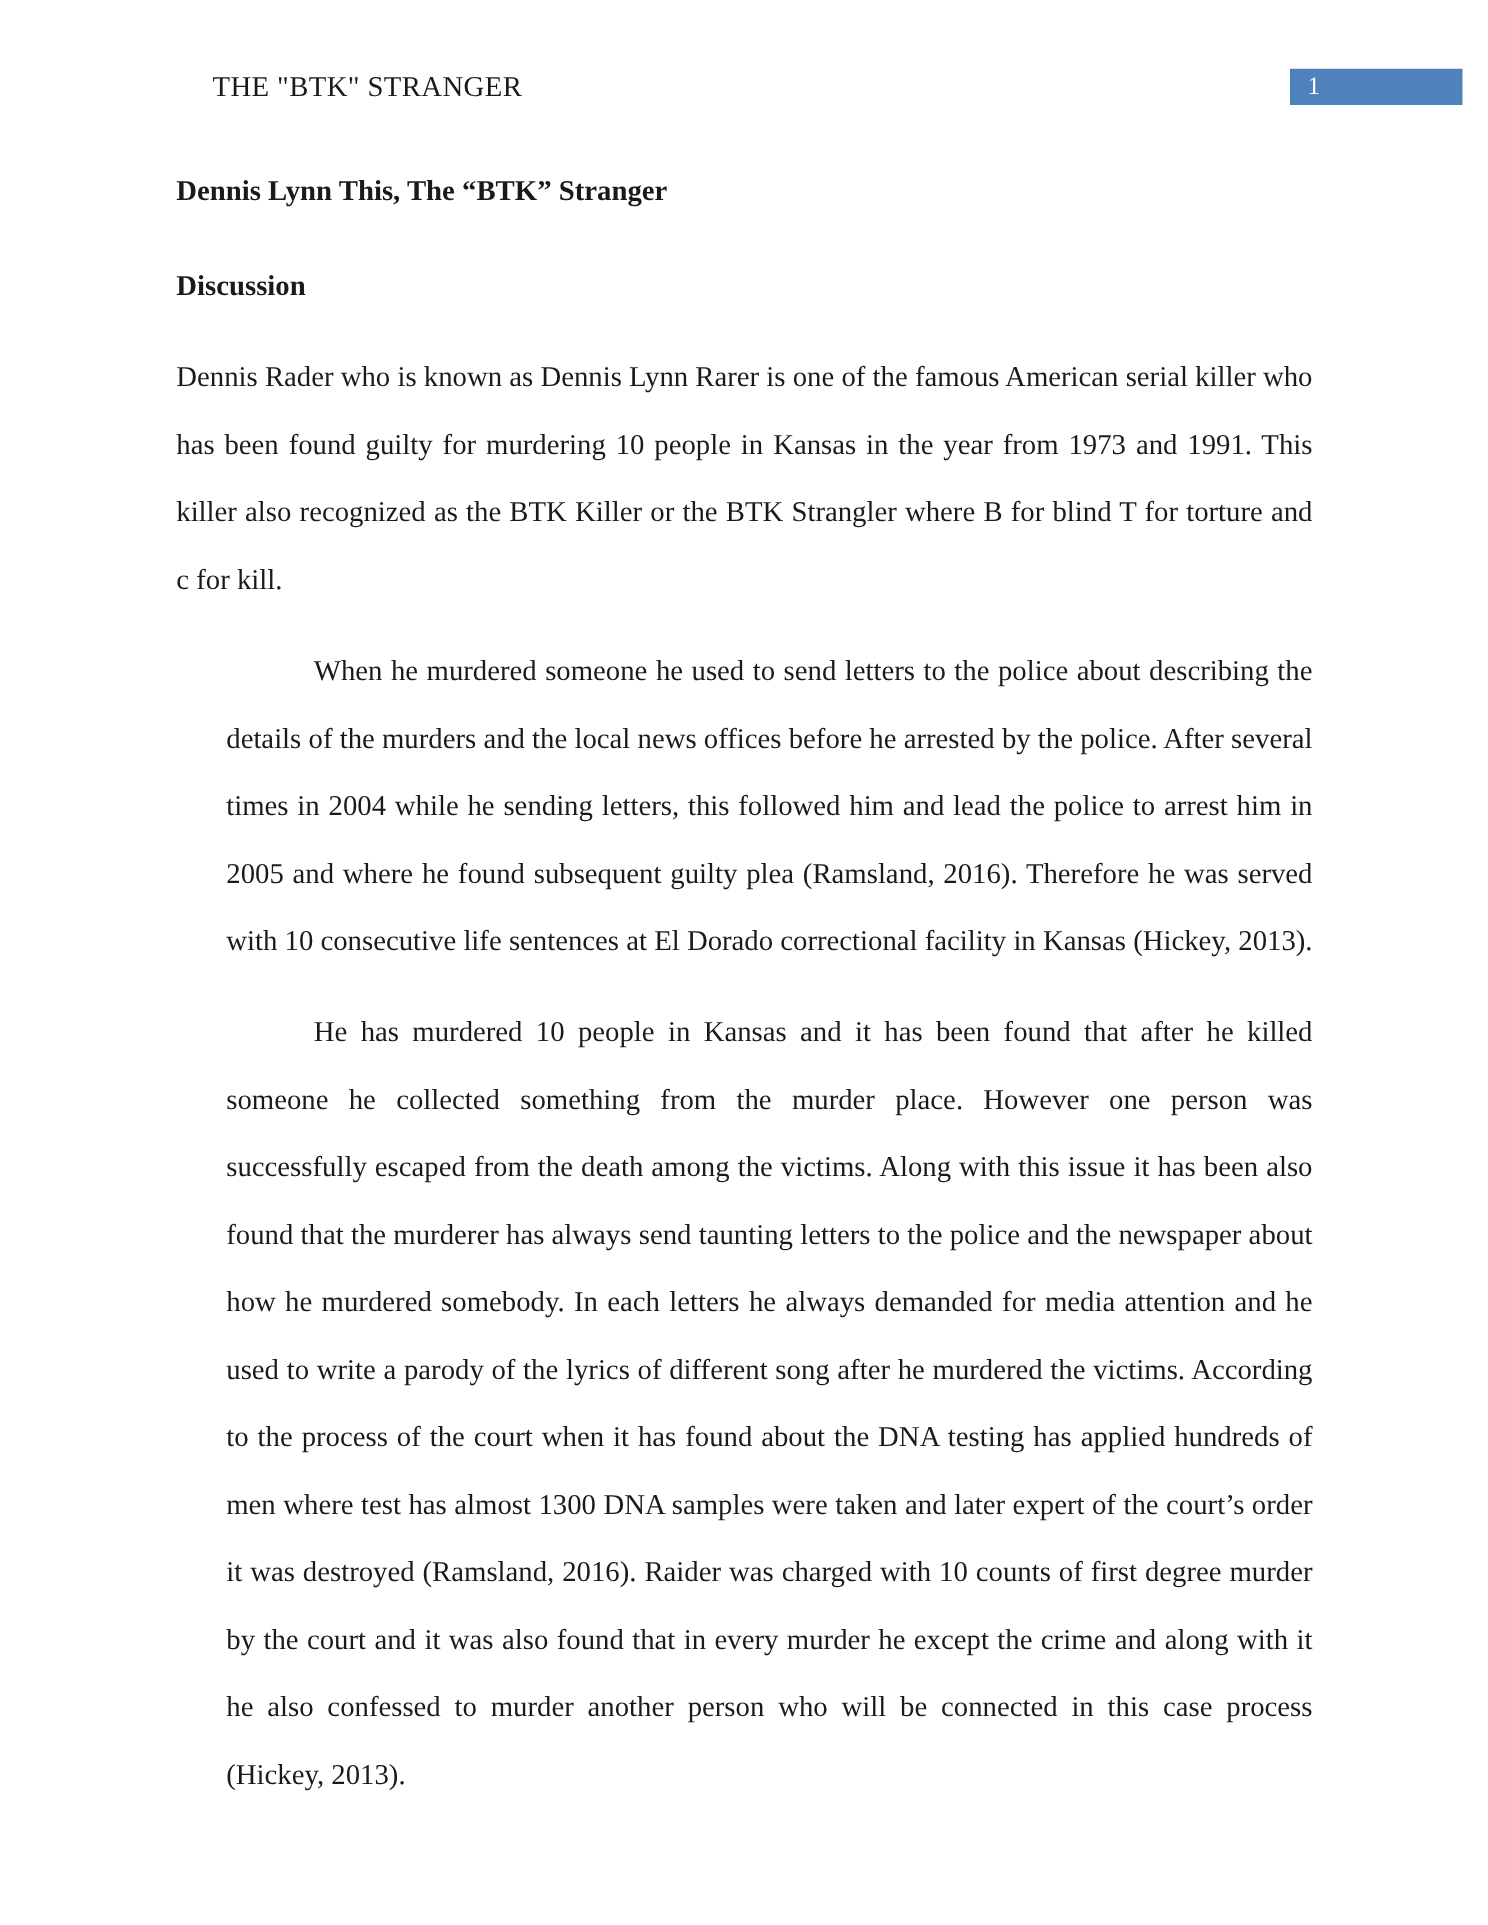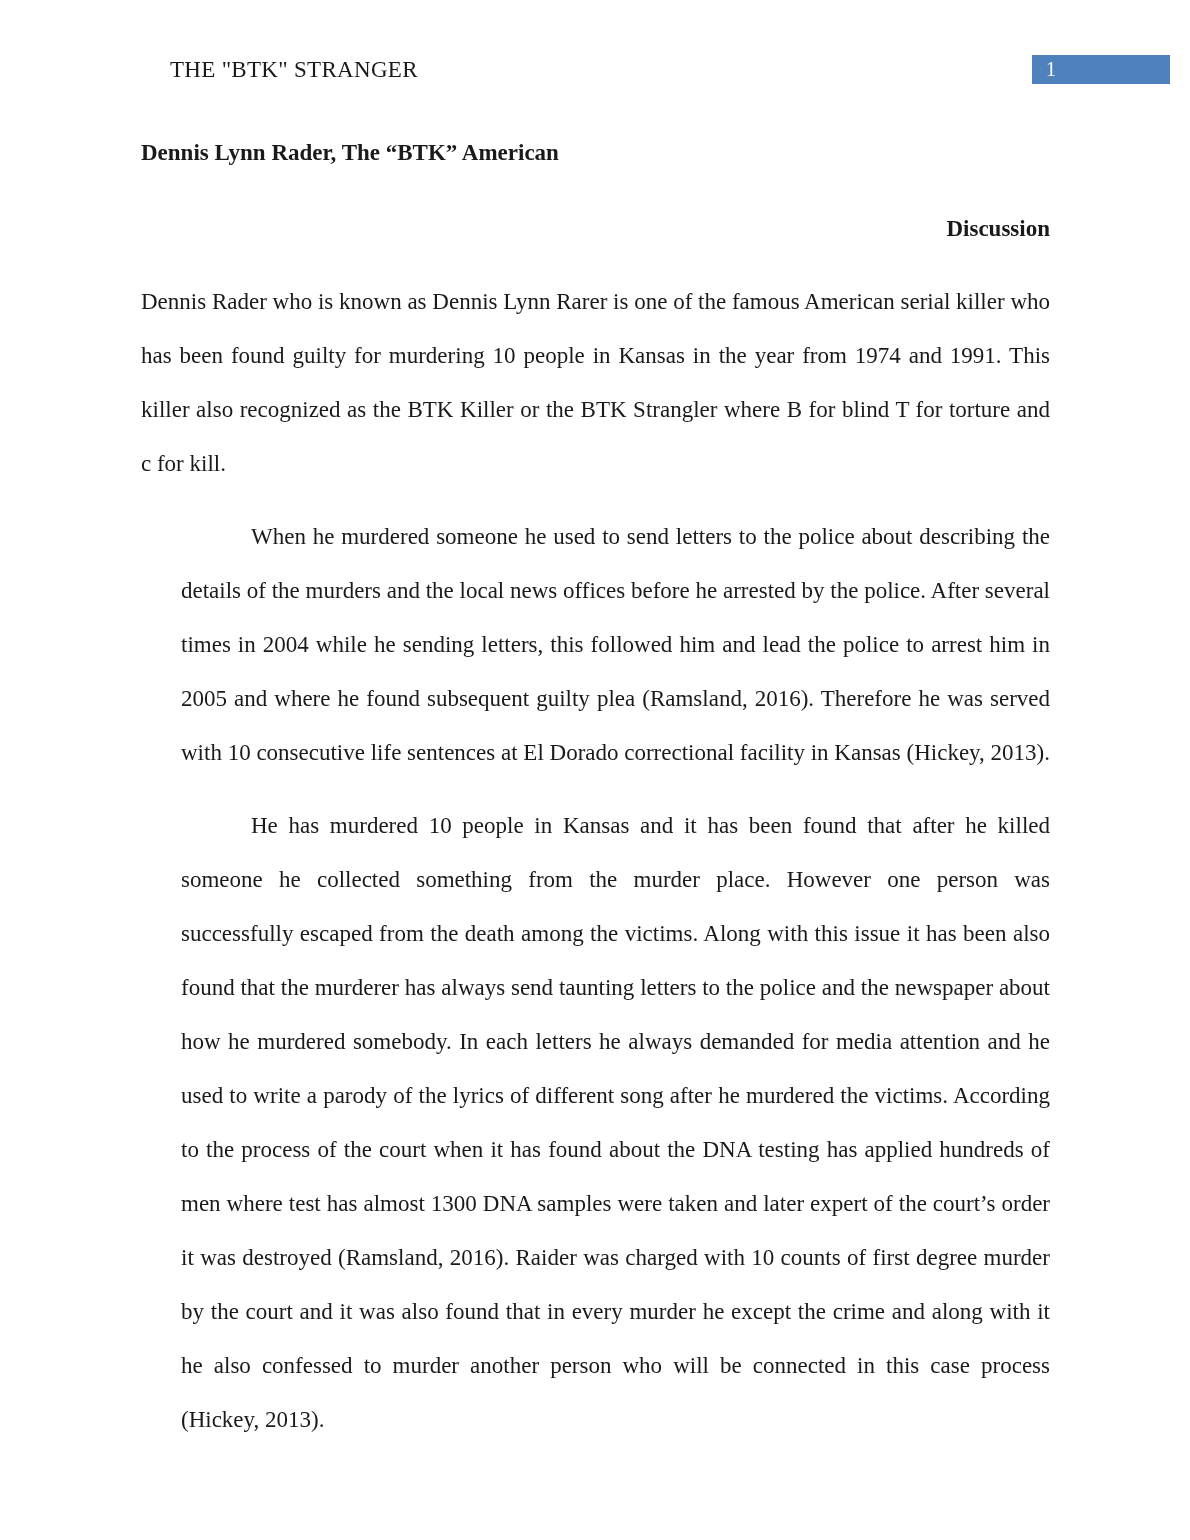--- a/index.html
+++ b/index.html
@@ -46,21 +46,20 @@
     margin: 139px 0 0 0;
     font-size: 23px;
     font-weight: bold;
     line-height: 27px;
   }
   .section-heading {
     margin: 49px 0 0 0;
     font-size: 23px;
     font-weight: bold;
     line-height: 27px;
-    text-align: right;
   }
   .paragraphs { margin-top: 33px; }
   .para {
     font-size: 23px;
     line-height: 54px;
     text-align: justify;
     text-align-last: left;
     margin: 0 0 19px 0;
   }
   .para.indent { text-indent: 70px; margin-left: 40px; }
@@ -72,22 +71,22 @@
 
   <div class="running-header">
     <span>THE "BTK" STRANGER</span>
   </div>
 
   <div class="page-number-box" style="background: rgb(79, 129, 189);">
     <span style="color: rgb(255, 255, 255);">1</span>
   </div>
 
   <div class="content">
-    <h1 class="doc-title">Dennis Lynn Rader, The “BTK” American</h1>
+    <h1 class="doc-title">Dennis Lynn This, The “BTK” Stranger</h1>
     <h2 class="section-heading">Discussion</h2>
     <div class="paragraphs">
-        <p class="para">Dennis Rader who is known as Dennis Lynn Rarer is one of the famous American serial killer who has been found guilty for murdering 10 people in Kansas in the year from 1974 and 1991. This killer also recognized as the BTK Killer or the BTK Strangler where B for blind T for torture and c for kill.</p>
+        <p class="para">Dennis Rader who is known as Dennis Lynn Rarer is one of the famous American serial killer who has been found guilty for murdering 10 people in Kansas in the year from 1973 and 1991. This killer also recognized as the BTK Killer or the BTK Strangler where B for blind T for torture and c for kill.</p>
         <p class="para indent">When he murdered someone he used to send letters to the police about describing the details of the murders and the local news offices before he arrested by the police. After several times in 2004 while he sending letters, this followed him and lead the police to arrest him in 2005 and where he found subsequent guilty plea (Ramsland, 2016). Therefore he was served with 10 consecutive life sentences at El Dorado correctional facility in Kansas (Hickey, 2013).</p>
         <p class="para indent">He has murdered 10 people in Kansas and it has been found that after he killed someone he collected something from the murder place. However one person was successfully escaped from the death among the victims. Along with this issue it has been also found that the murderer has always send taunting letters to the police and the newspaper about how he murdered somebody. In each letters he always demanded for media attention and he used to write a parody of the lyrics of different song after he murdered the victims. According to the process of the court when it has found about the DNA testing has applied hundreds of men where test has almost 1300 DNA samples were taken and later expert of the court’s order it was destroyed (Ramsland, 2016). Raider was charged with 10 counts of first degree murder by the court and it was also found that in every murder he except the crime and along with it he also confessed to murder another person who will be connected in this case process (Hickey, 2013).</p>
       </div>
   </div>
 
 </div>
 
 </body></html>

